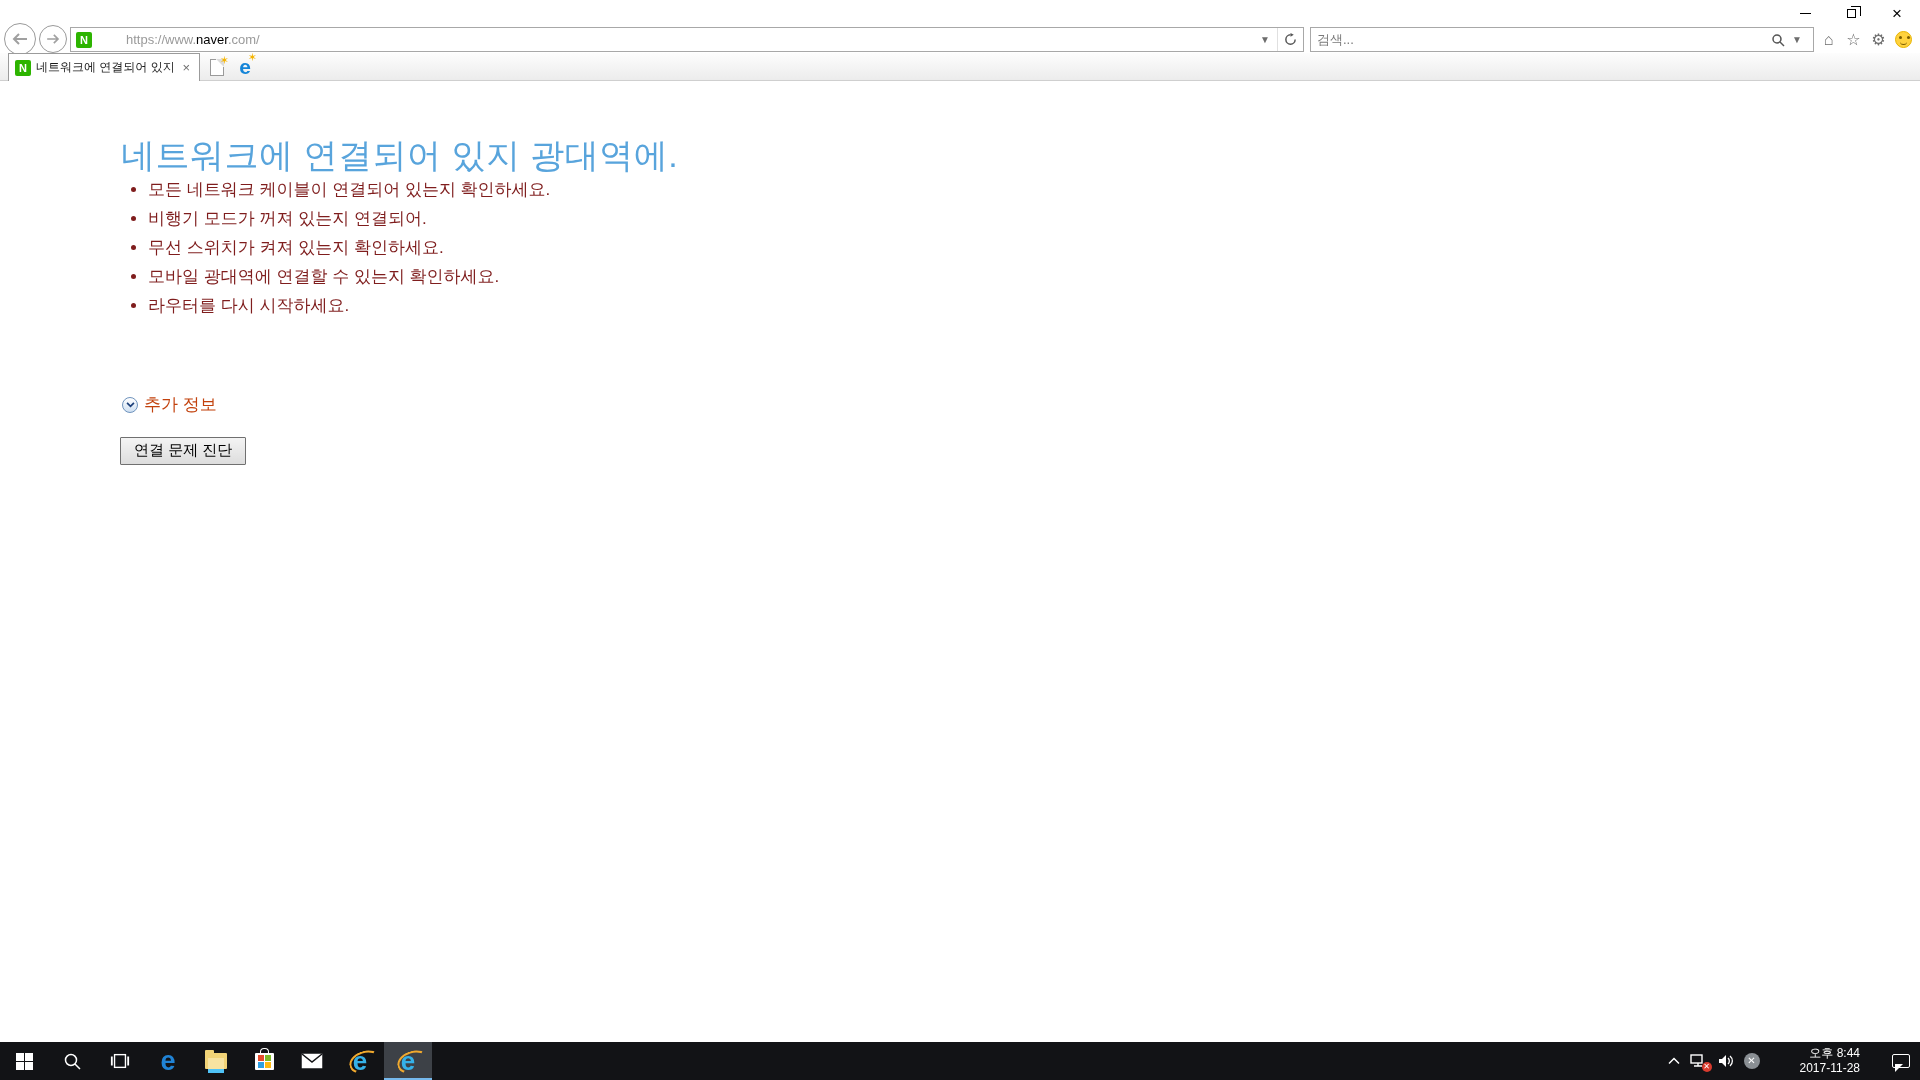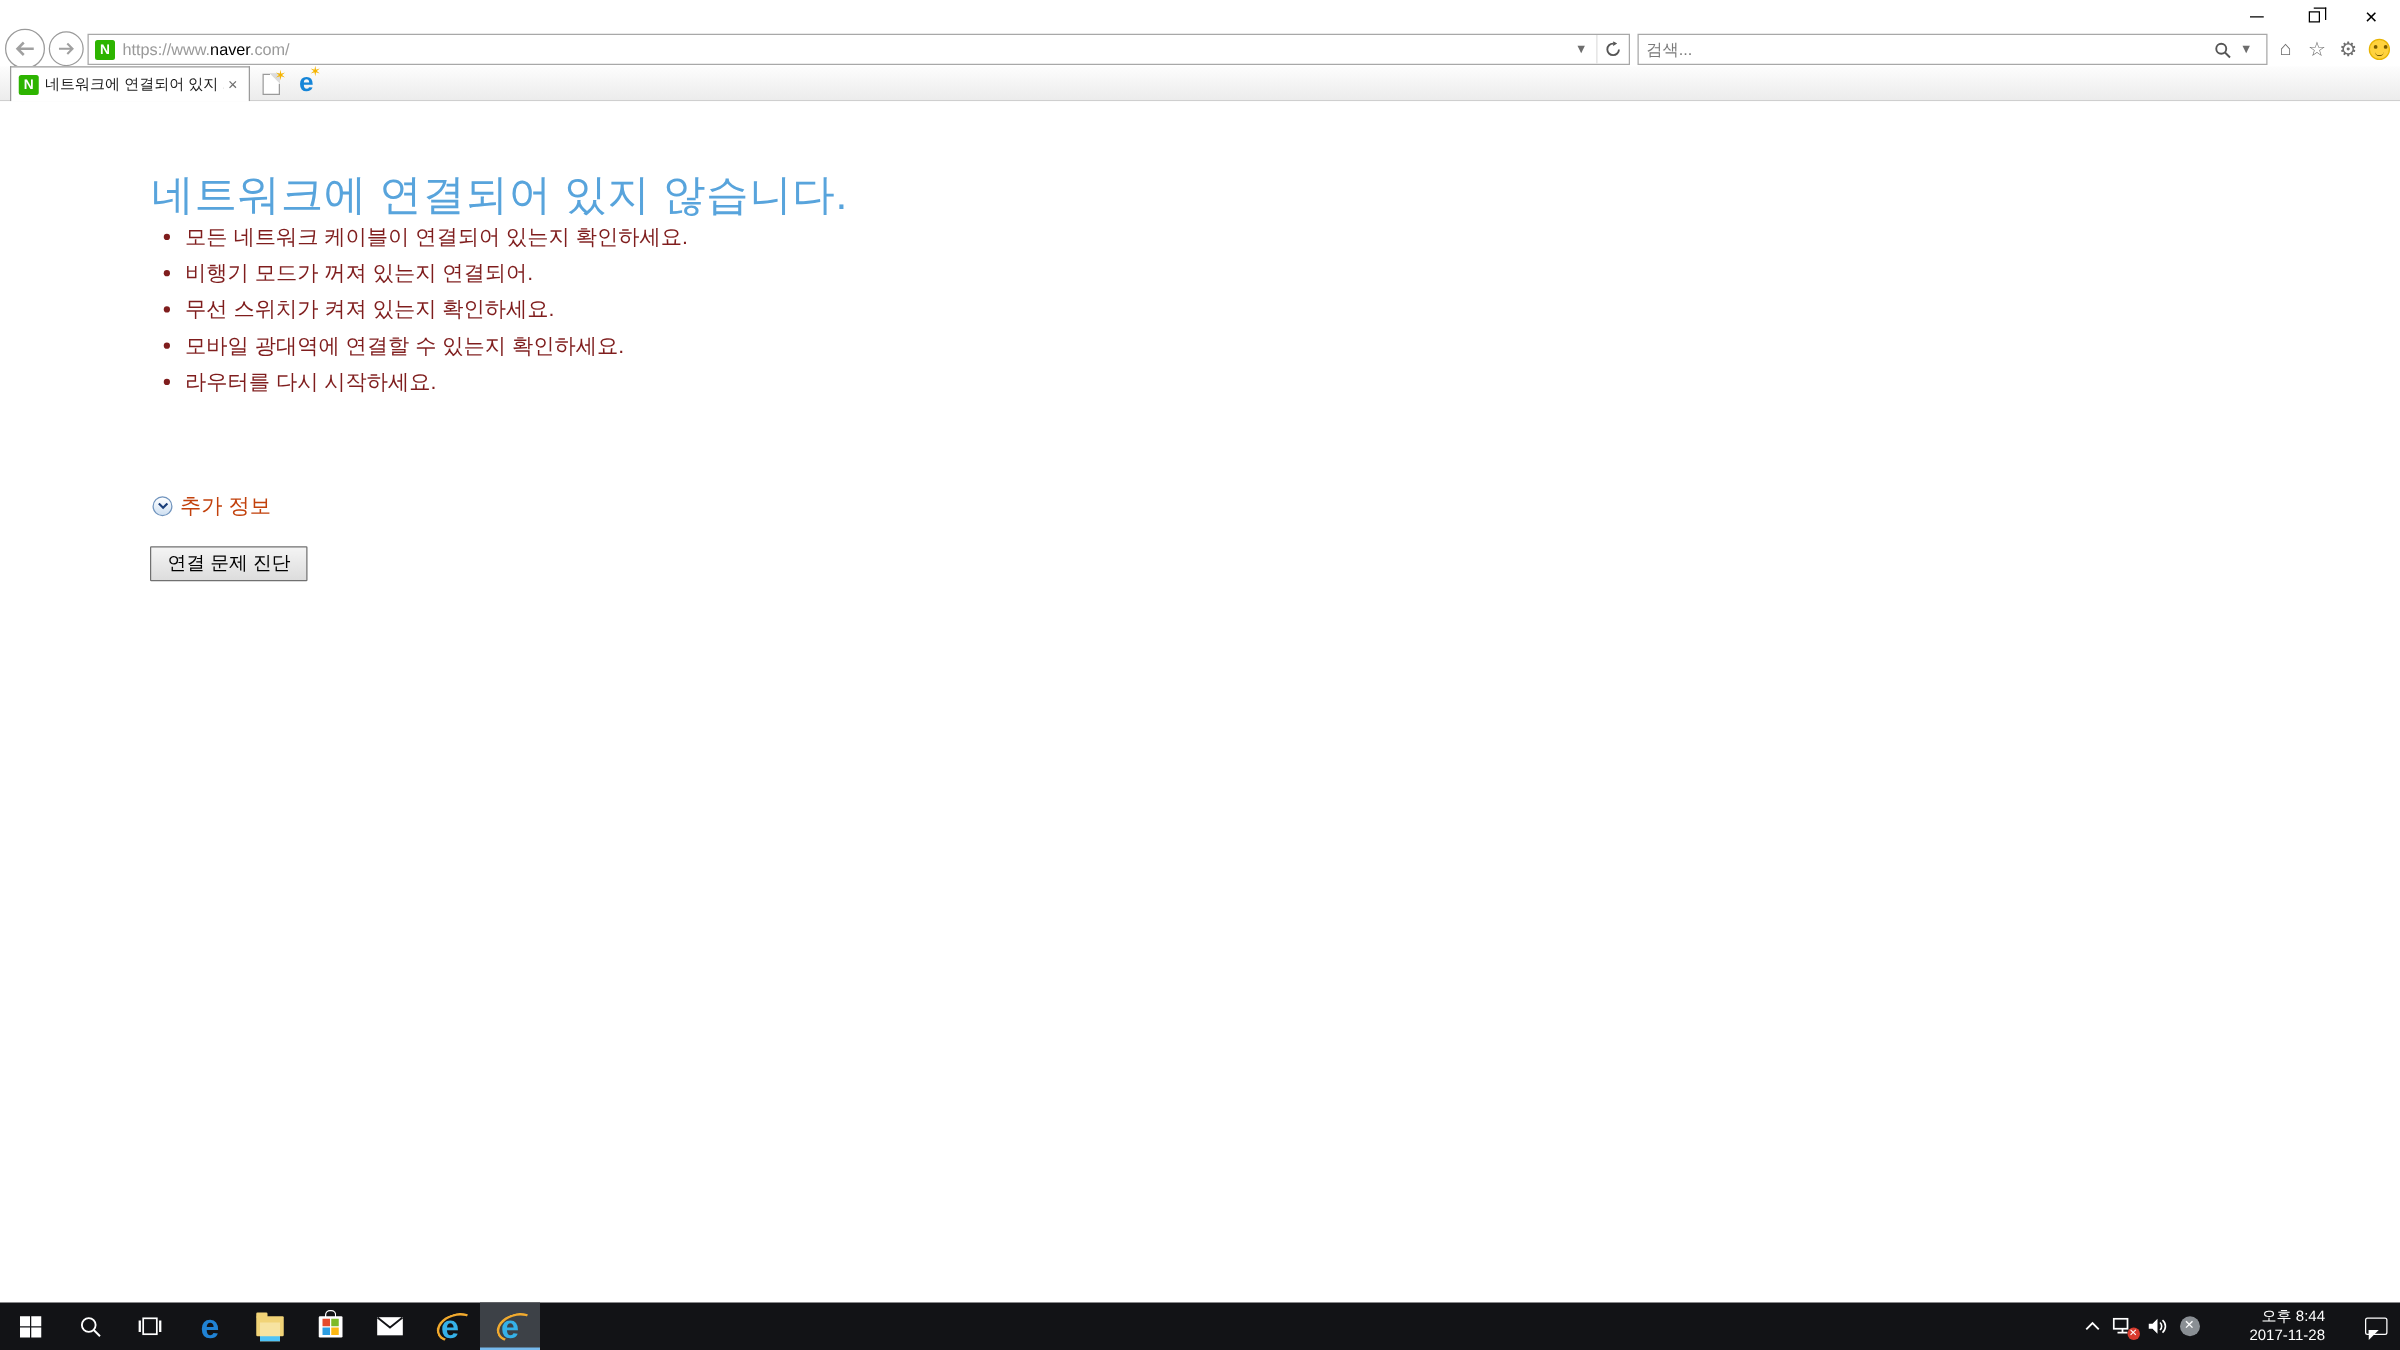--- a/index.html
+++ b/index.html
@@ -22,21 +22,21 @@
     background:#fff; display:flex; align-items:center; justify-content:center; }
   .btn-back { left:4px; top:-3px; width:32px; height:32px; }
   .btn-fwd  { left:39px; top:-1px; width:28px; height:28px; }
   .nav-circle svg { stroke:#a0a0a0; }
 
   .addressbar { position:absolute; left:70px; top:1px; width:1234px; height:25px;
     border:1px solid #a8a8a8; background:#fff; display:flex; align-items:center; }
   .favicon { width:16px; height:16px; background:#2DB400; color:#fff; font-weight:bold;
     font-size:11px; display:flex; align-items:center; justify-content:center;
     margin:0 6px 0 5px; border-radius:2px; flex:0 0 auto; }
-  .url-text { font-size:13px; color:#9a9a9a; white-space:nowrap; }
+  .url-text { font-size:13px; color:#9a9a9a; white-space:nowrap;margin-left:28px; }
   .url-text .domain { color:#000; }
   .addr-right { margin-left:auto; display:flex; align-items:center; height:100%; }
   .addr-caret { font-size:10px; color:#6d6d6d; padding:0 7px; }
   .addr-refresh { width:26px; height:100%; display:flex; align-items:center; justify-content:center;
     border-left:1px solid #e0e0e0; }
 
   .searchbox { position:absolute; left:1310px; top:1px; width:504px; height:25px;
     border:1px solid #a8a8a8; background:#fff; display:flex; align-items:center;gap:12px; }
   .searchbox input { flex:1; border:none; outline:none; font-size:13px; color:#444;
     padding:0 6px; font-family:inherit; background:transparent; }
@@ -191,21 +191,21 @@
     <span class="page-ic">
         <span class="star-badge">✶</span>
       </span>
   </div>
   <div class="tab-extra edgetab-btn">
     <span style="position:relative"><span class="edge-e">e</span><span class="star-badge">✶</span></span>
   </div>
 </div>
 
 <div class="content">
-  <h1 class="err-heading">네트워크에 연결되어 있지 않습니다.</h1>
+  <h1 class="err-heading">네트워크에 연결되어 있지 광대역에.</h1>
 
   <ul class="err-list">
 
   <li>모든 네트워크 케이블이 연결되어 있는지 확인하세요.</li>
       <li>비행기 모드가 꺼져 있는지 연결되어.</li>
       <li>무선 스위치가 켜져 있는지 확인하세요.</li>
       <li>모바일 광대역에 연결할 수 있는지 확인하세요.</li>
       <li>라우터를 다시 시작하세요.</li>
     </ul>
 

